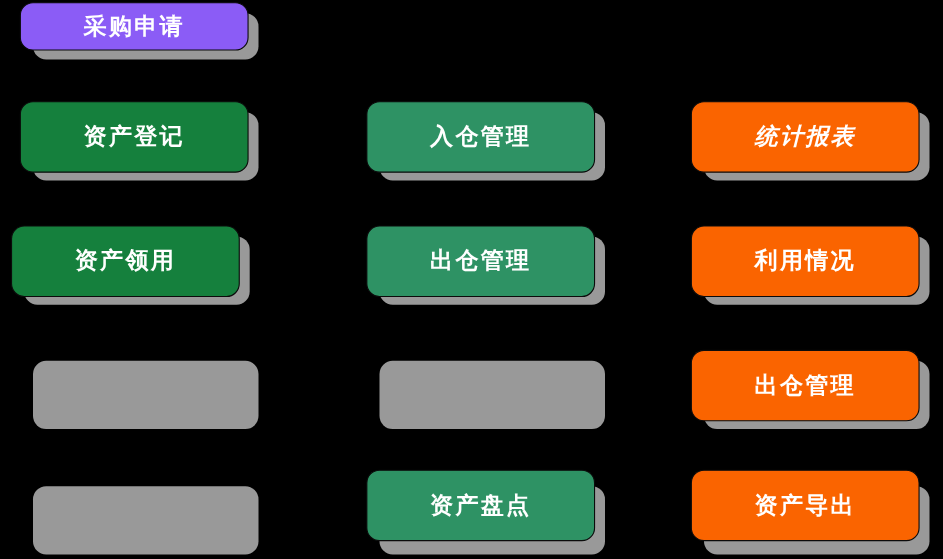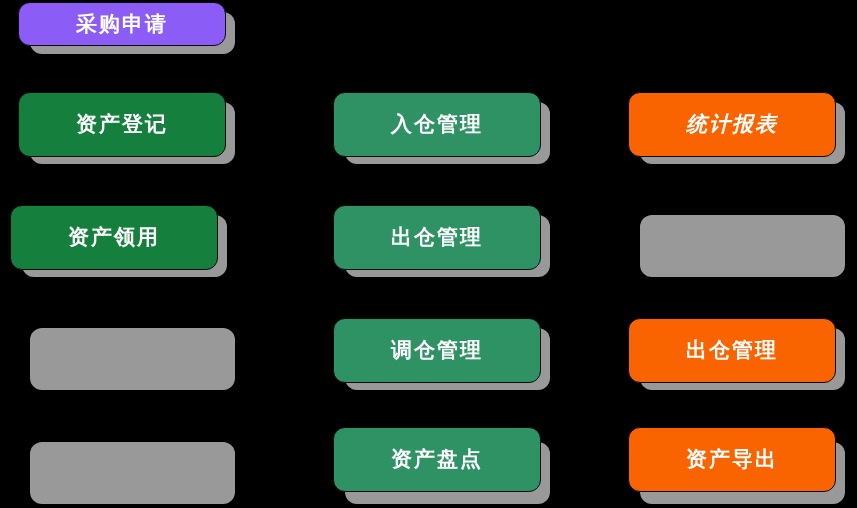--- a/index.html
+++ b/index.html
@@ -82,35 +82,35 @@
   <div class="node tone-green" style="left:333px; top:92px; width:208px; height:65px;">
     <span class="label">入仓管理</span>
   </div>
 
   <div class="node-shadow" style="left:345px; top:215px; width:205px; height:62px;"></div>
   <div class="node tone-green" style="left:333px; top:205px; width:208px; height:65px;">
     <span class="label">出仓管理</span>
   </div>
 
   <div class="node-shadow" style="left:345px; top:328px; width:205px; height:62px;"></div>
-  <div class="node tone-green" style="left:333px; top:318px; width:208px; height:65px;">
-    <span class="label">调仓管理</span>
-  </div>
 
   <div class="node-shadow" style="left:345px; top:442px; width:205px; height:62px;"></div>
   <div class="node tone-green" style="left:333px; top:427px; width:208px; height:65px;">
     <span class="label">资产盘点</span>
   </div>
 
   <div class="node-shadow" style="left:640px; top:102px; width:205px; height:62px;"></div>
   <div class="node tone-orange" style="left:628px; top:92px; width:208px; height:65px;font-style:italic;">
     <span class="label">统计报表</span>
   </div>
 
   <div class="node-shadow" style="left:640px; top:215px; width:205px; height:62px;"></div>
+  <div class="node tone-orange" style="left:628px; top:205px; width:208px; height:65px;">
+    <span class="label">利用情况</span>
+  </div>
 
   <div class="node-shadow" style="left:640px; top:328px; width:205px; height:62px;"></div>
   <div class="node tone-orange" style="left:628px; top:318px; width:208px; height:65px;">
     <span class="label">出仓管理</span>
   </div>
 
   <div class="node-shadow" style="left:640px; top:442px; width:205px; height:62px;"></div>
   <div class="node tone-orange" style="left:628px; top:427px; width:208px; height:65px;">
     <span class="label">资产导出</span>
   </div>

